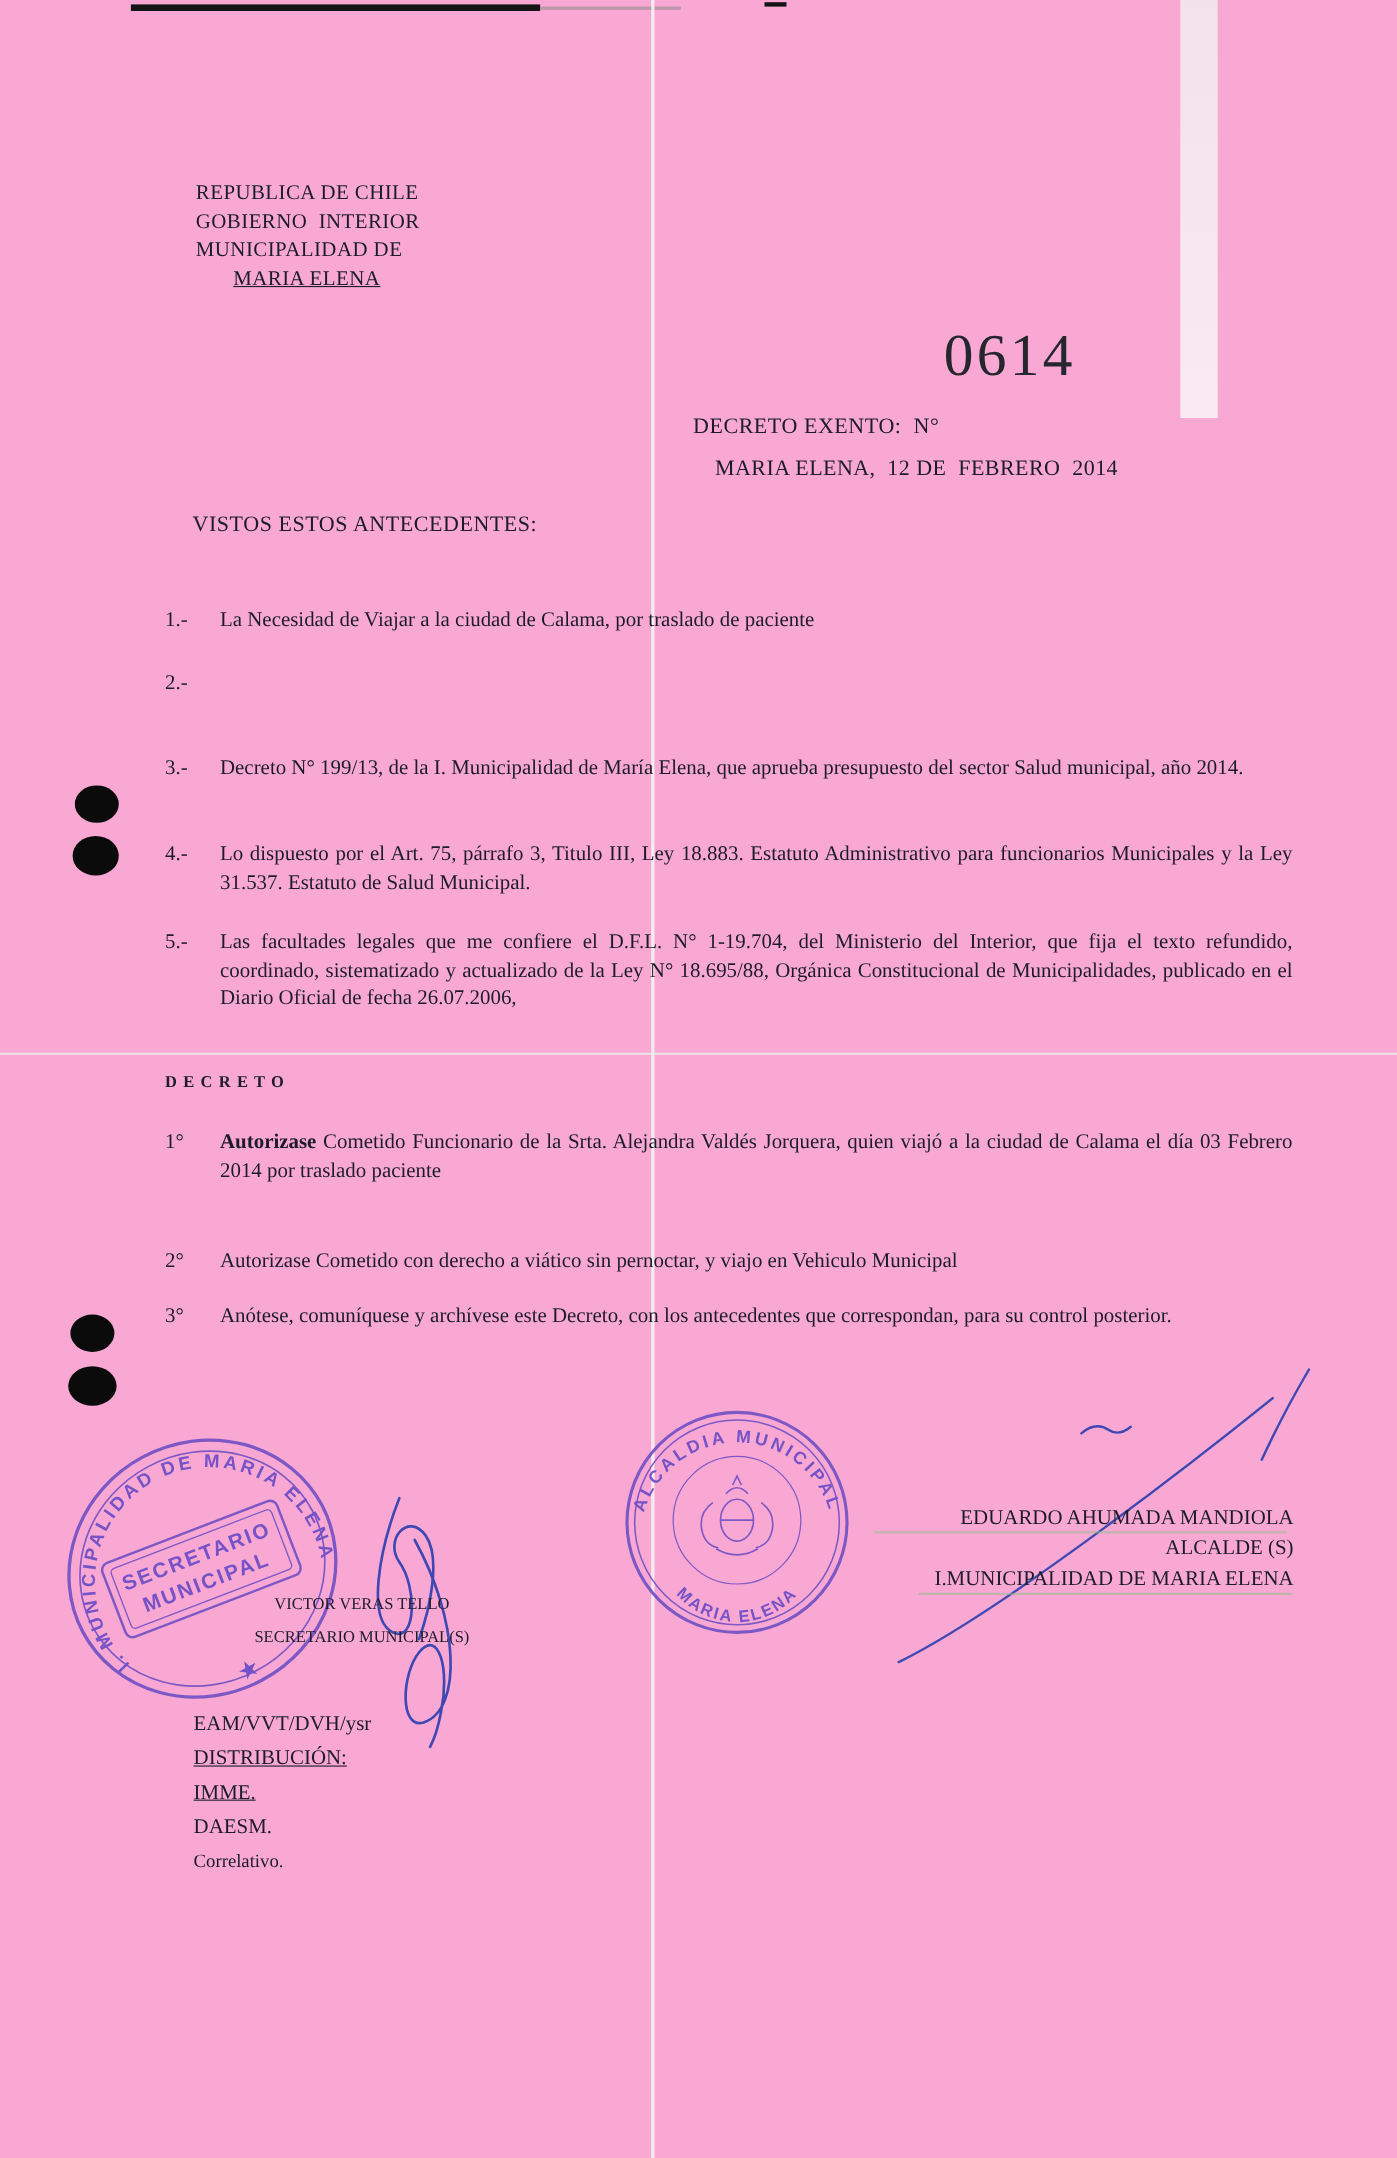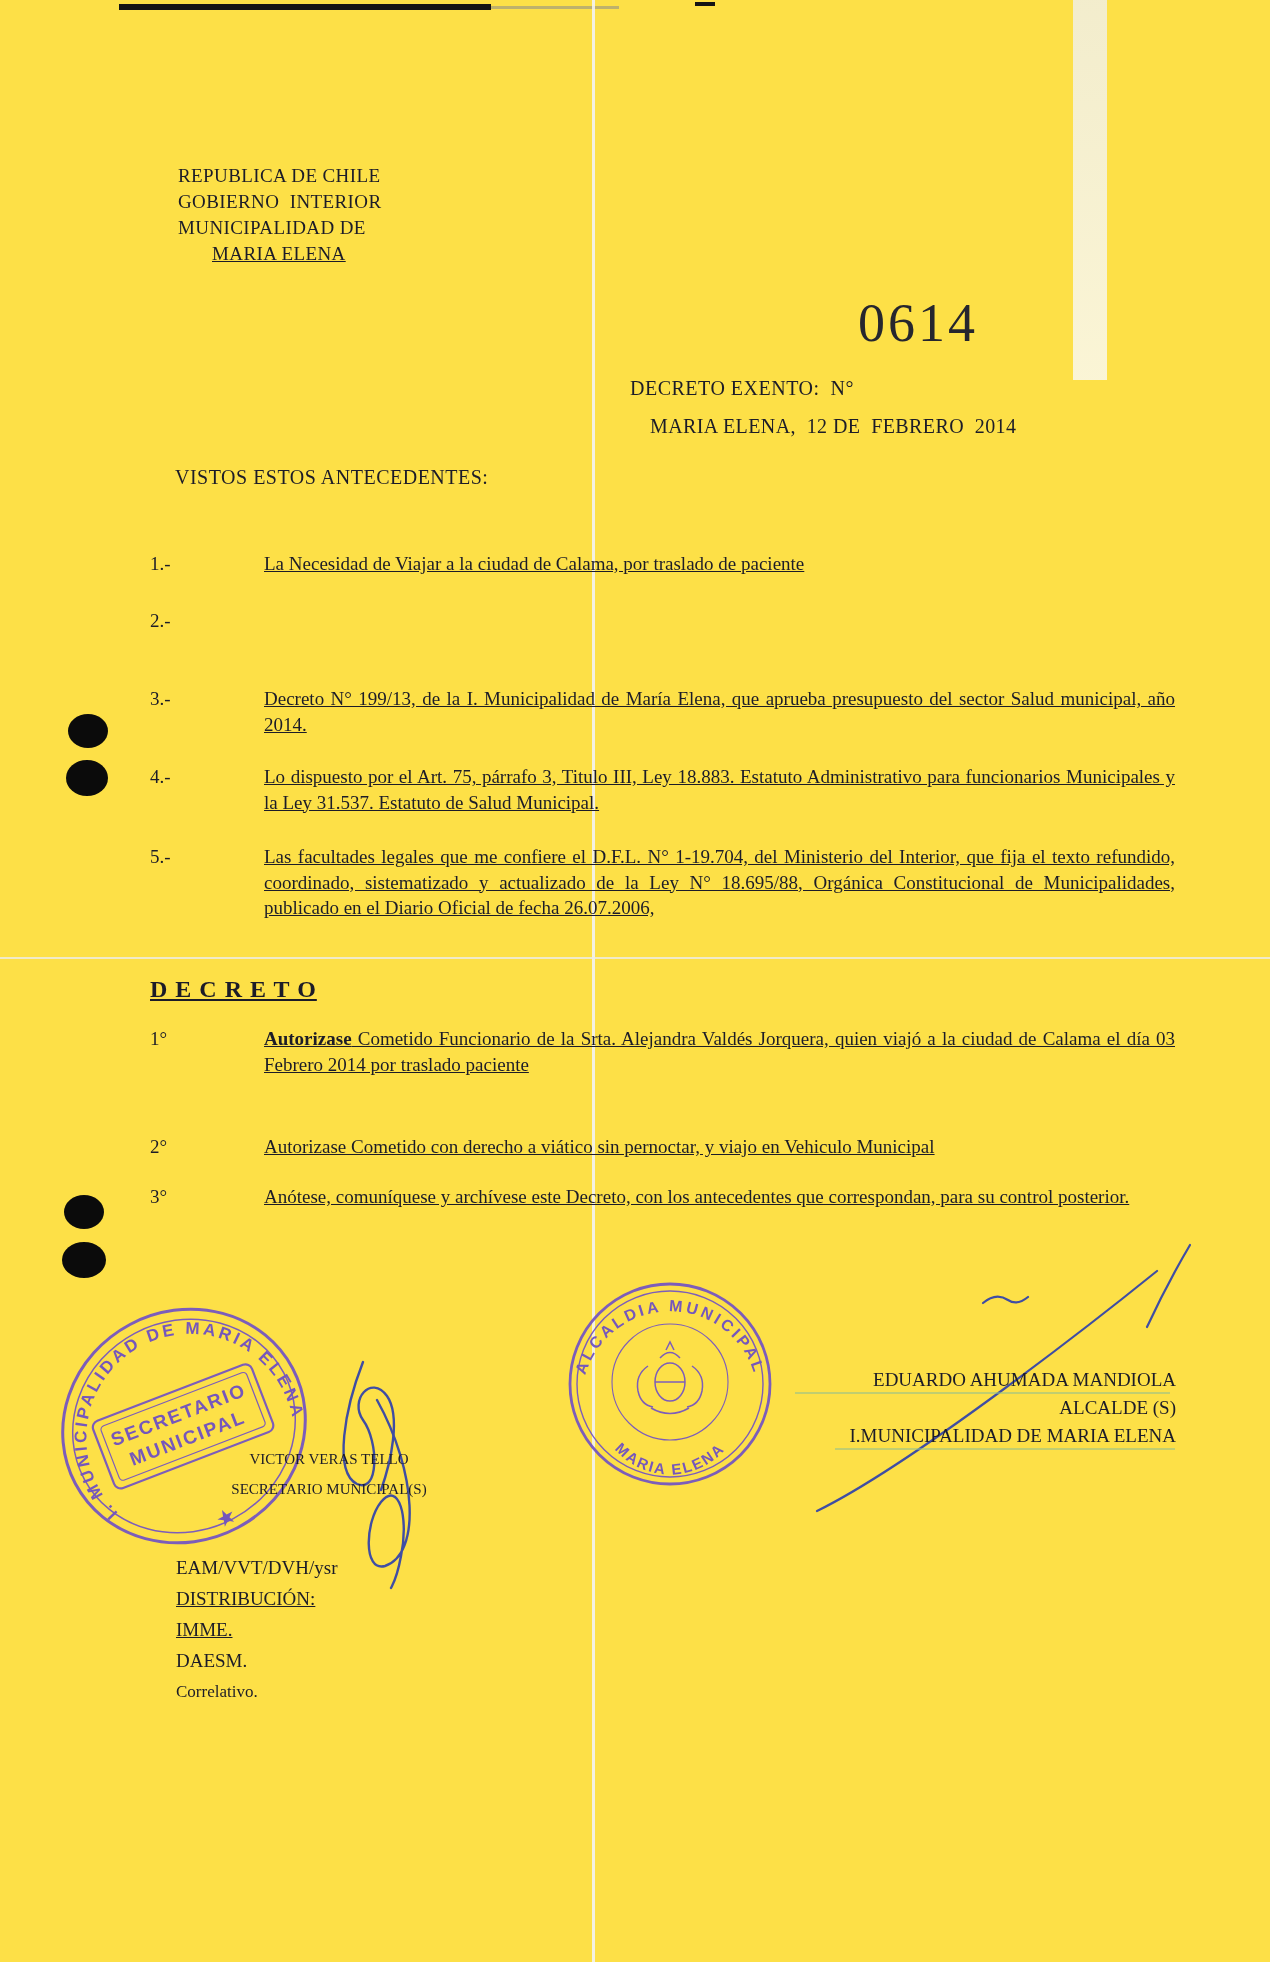--- a/index.html
+++ b/index.html
@@ -1,37 +1,37 @@
 <!DOCTYPE html>
 <html><head>
 <meta charset="utf-8">
 <style>
   html,body{margin:0;padding:0;background:#e9e9e9;}
   .page{
     position:relative; width:1270px; height:1962px; margin:0 auto;
-    background:#fde047; overflow:hidden;
+    background:#f9a8d4; overflow:hidden;
     font-family:"Liberation Serif","DejaVu Serif",serif;
     color:#1c1c28;
   }
   .abs{position:absolute;}
   
   .letterhead{left:178px; top:163px; font-size:19px; line-height:26px; letter-spacing:.4px;}
   .letterhead .lh-line{white-space:pre;}
   .lh-underline{margin-left:34px; text-decoration:underline;}
   
   .decree-label{left:630px; top:334px; font-size:20px; letter-spacing:.5px; white-space:pre;margin-top:43px;}
   .decree-number{left:858px; top:292px; font-size:54px; letter-spacing:3px; color:#26262e;}
   .dateline{left:630px; top:415px; font-size:20px; letter-spacing:.4px; white-space:pre;margin-left:20px;}
   
   .vistos{left:175px; top:466px; font-size:20px; letter-spacing:.5px;}
   
   .list-row{left:150px; width:1025px; font-size:19px; line-height:25.5px;}
   .list-num{position:absolute; left:0; top:0;}
-  .list-txt{margin-left:114px; text-align:justify;text-decoration:underline;}
-  .decreto-title{left:150px; top:976px; font-size:24px; font-weight:bold; letter-spacing:1px;text-decoration:underline;}
+  .list-txt{margin-left:50px; text-align:justify;}
+  .decreto-title{left:150px; top:976px; font-size:15px; font-weight:bold; letter-spacing:1px;}
   .lead-bold{font-weight:bold;}
   
   .sig-block-left{left:148px; top:1444px; width:362px; text-align:center; font-size:15px; line-height:30px;}
   .sig-block-right{left:770px; top:1366px; width:406px; text-align:right; font-size:19px; line-height:28px;}
   .green-line{background:#8fbf8f; opacity:.55; height:2px;}
   
   .footer{left:176px; top:1552px; font-size:19px; line-height:31px;}
   .u{text-decoration:underline;}
   .small{font-size:17px;}
   

